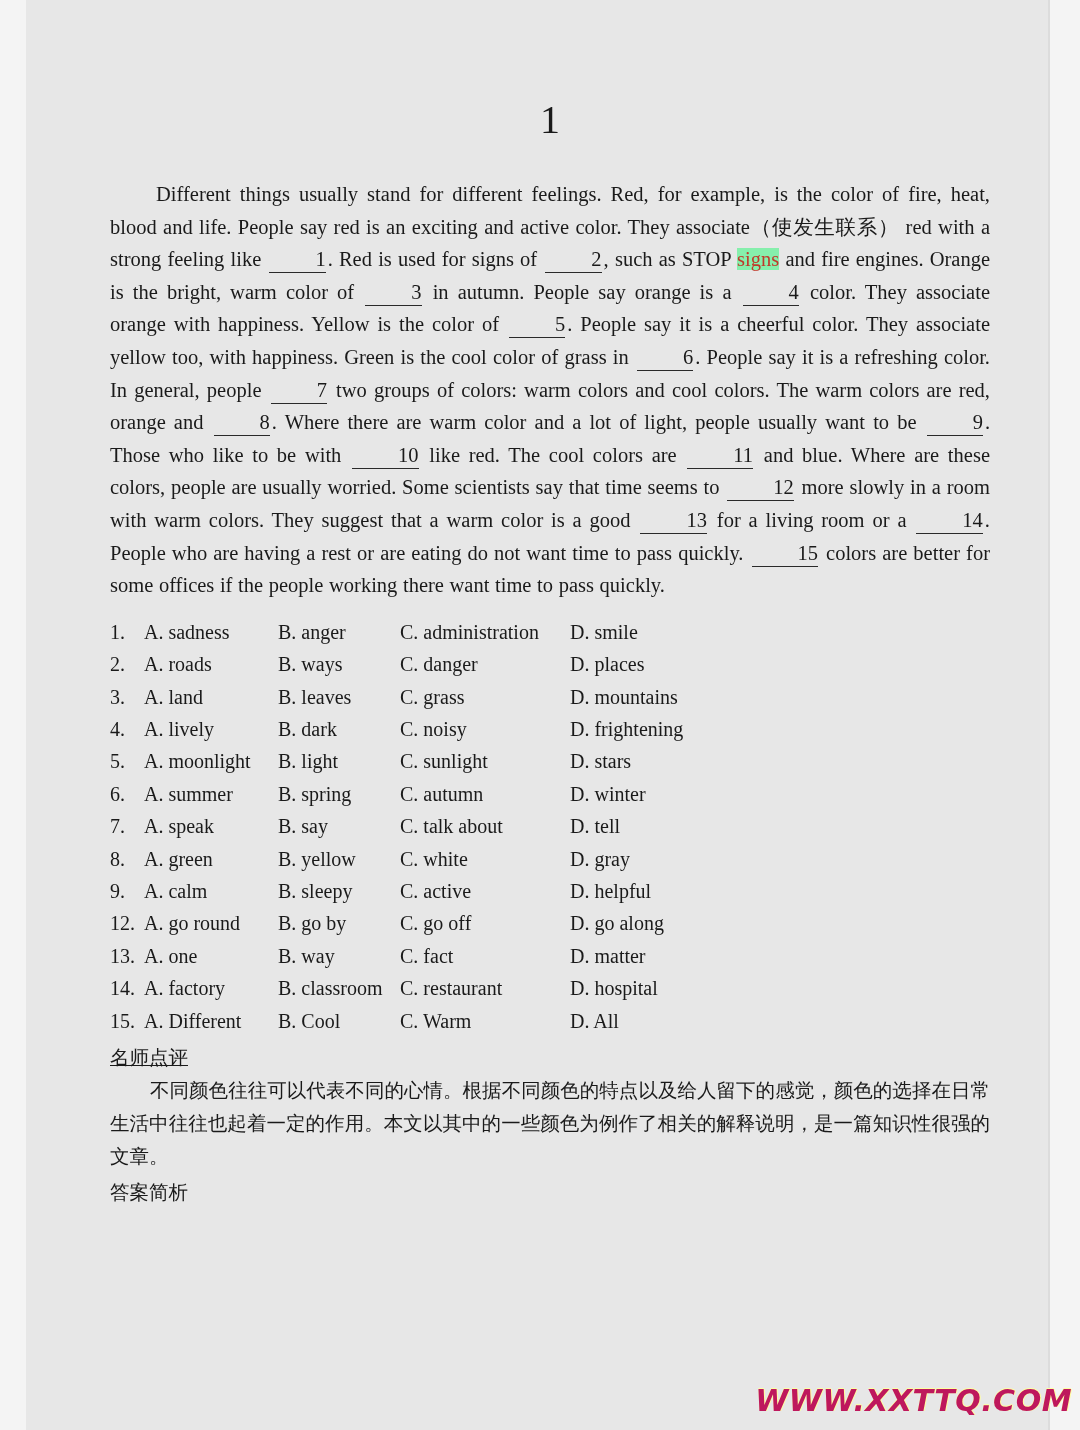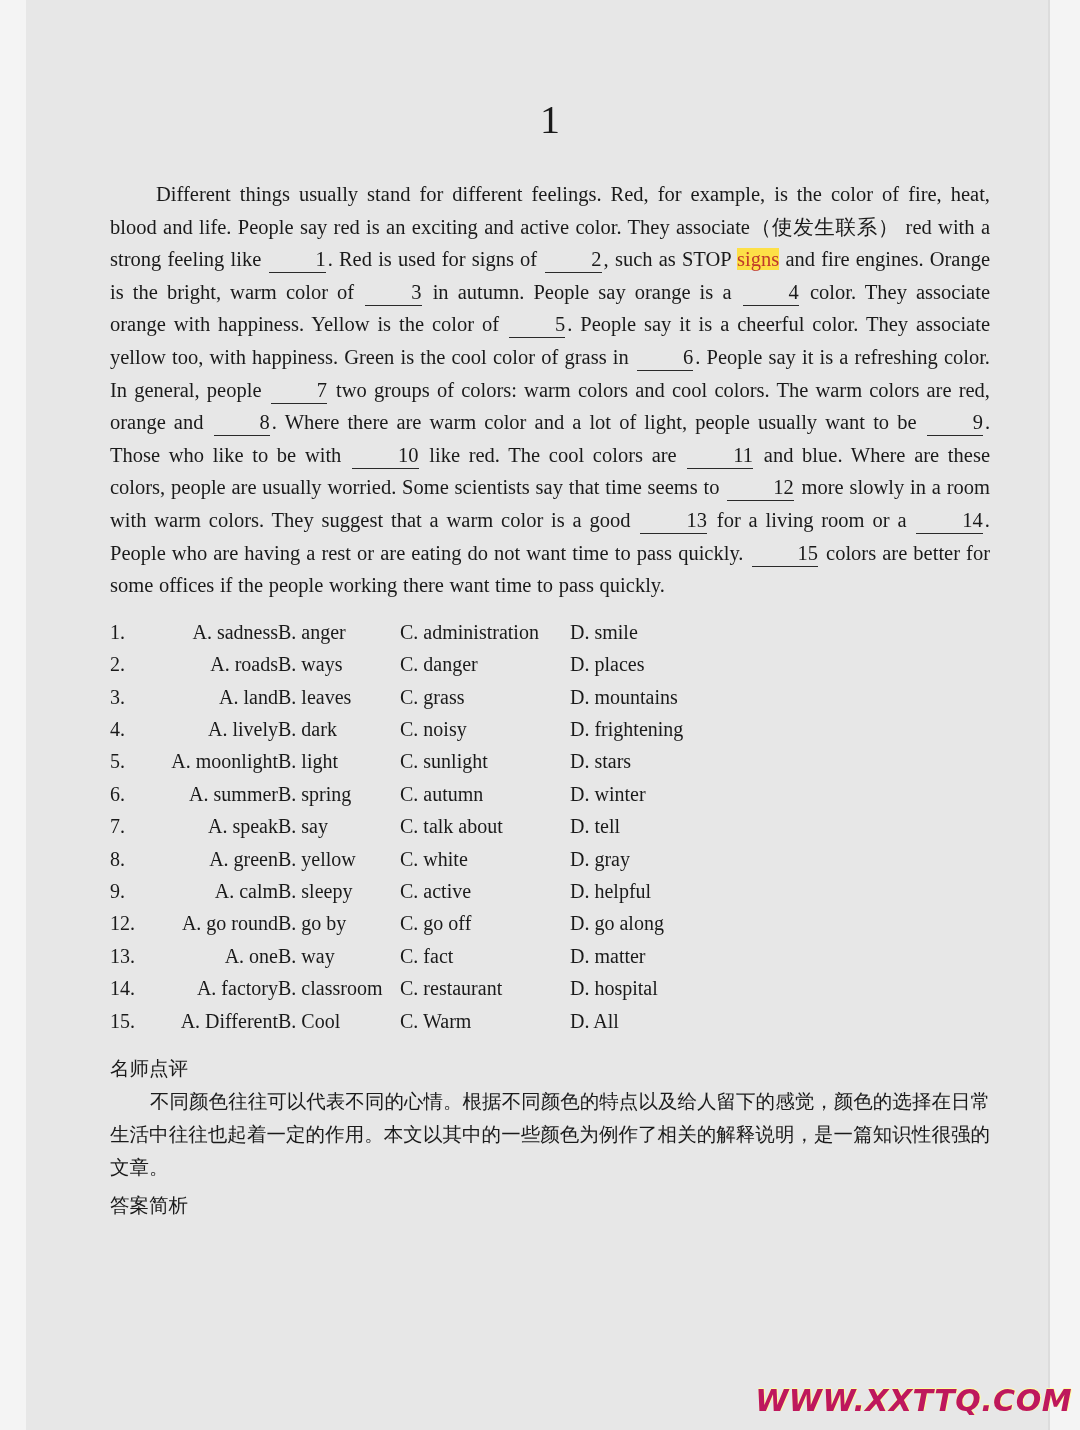--- a/index.html
+++ b/index.html
@@ -58,60 +58,61 @@
     border-bottom: 1.6px solid #2a2a2a;
     text-align: center;
     line-height: 26px;
     margin: 0 2px;
     vertical-align: baseline;
   }
   .bw-sm { min-width: 46px; }
   .bw-md { min-width: 56px; }
   .hl-red {
     color: #c0392b;
-    background: #fde047;
+    background: #86efac;
   }
 
   
   .options {
     margin-top: 14px;
     font-size: 20px;
     line-height: 32.4px;
   }
   .opt-row {
     display: flex;
     white-space: nowrap;
   }
   .opt-num {
     width: 34px;
     text-align: left;
     flex: none;
   }
-  .opt-a { width: 134px; flex: none; text-align: right; }
+  .opt-a { width: 134px; flex: none; }
   .opt-b { width: 122px; flex: none; }
   .opt-c { width: 170px; flex: none; }
   .opt-d { flex: none; }
 
   
   .cn-heading {
     font-family: "DejaVu Sans", "Liberation Sans", sans-serif;
     font-size: 19.5px;
     line-height: 30px;
-    margin-top: 17px;
+    margin-top: 6px;
+    text-decoration: underline;
   }
   .cn-para {
     font-family: "DejaVu Sans", "Liberation Sans", sans-serif;
     font-size: 19.5px;
     line-height: 33px;
     text-align: justify;
     text-indent: 40px;
     margin-top: 1px;
   }
   .ans-heading {
-    font-family: Liberation Serif, serif;
+    font-family: Liberation Mono, monospace;
     font-size: 19.5px;
     line-height: 31px;
     margin-top: 6px;
   }
   .ans-line {
     font-family: "DejaVu Sans", "Liberation Sans", sans-serif;
     font-size: 19.5px;
     line-height: 33px;
     white-space: nowrap;
   }

